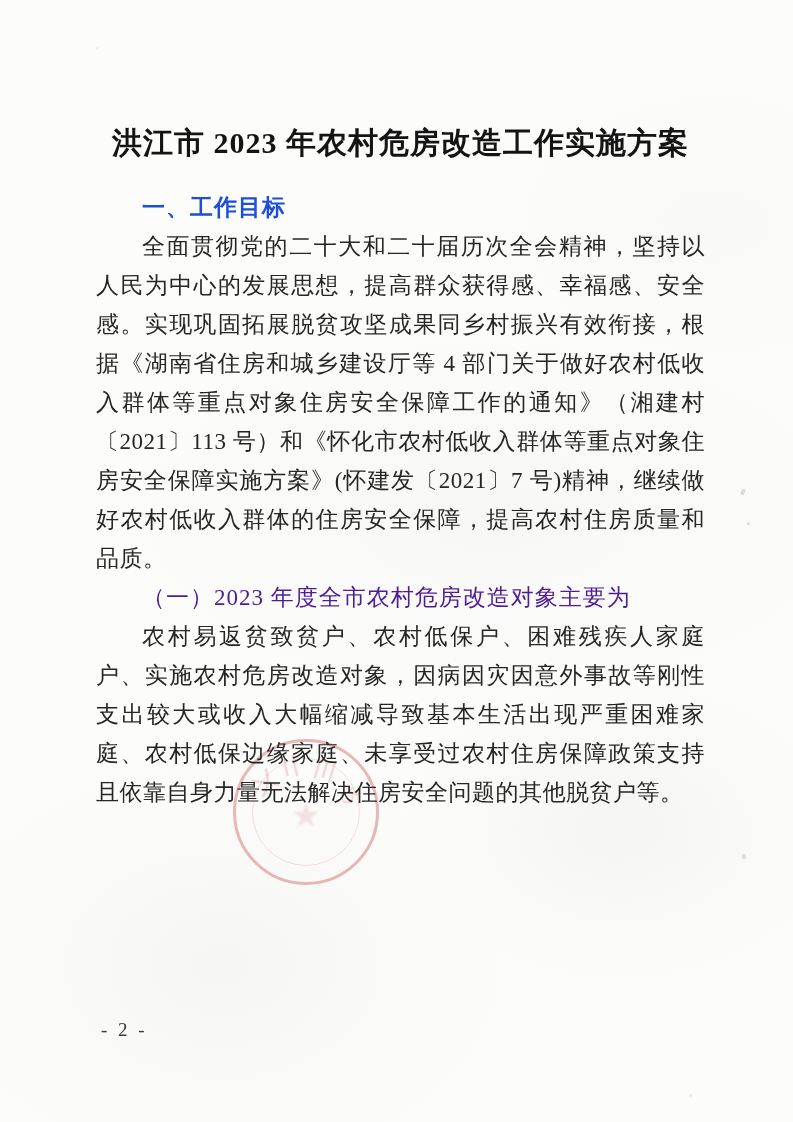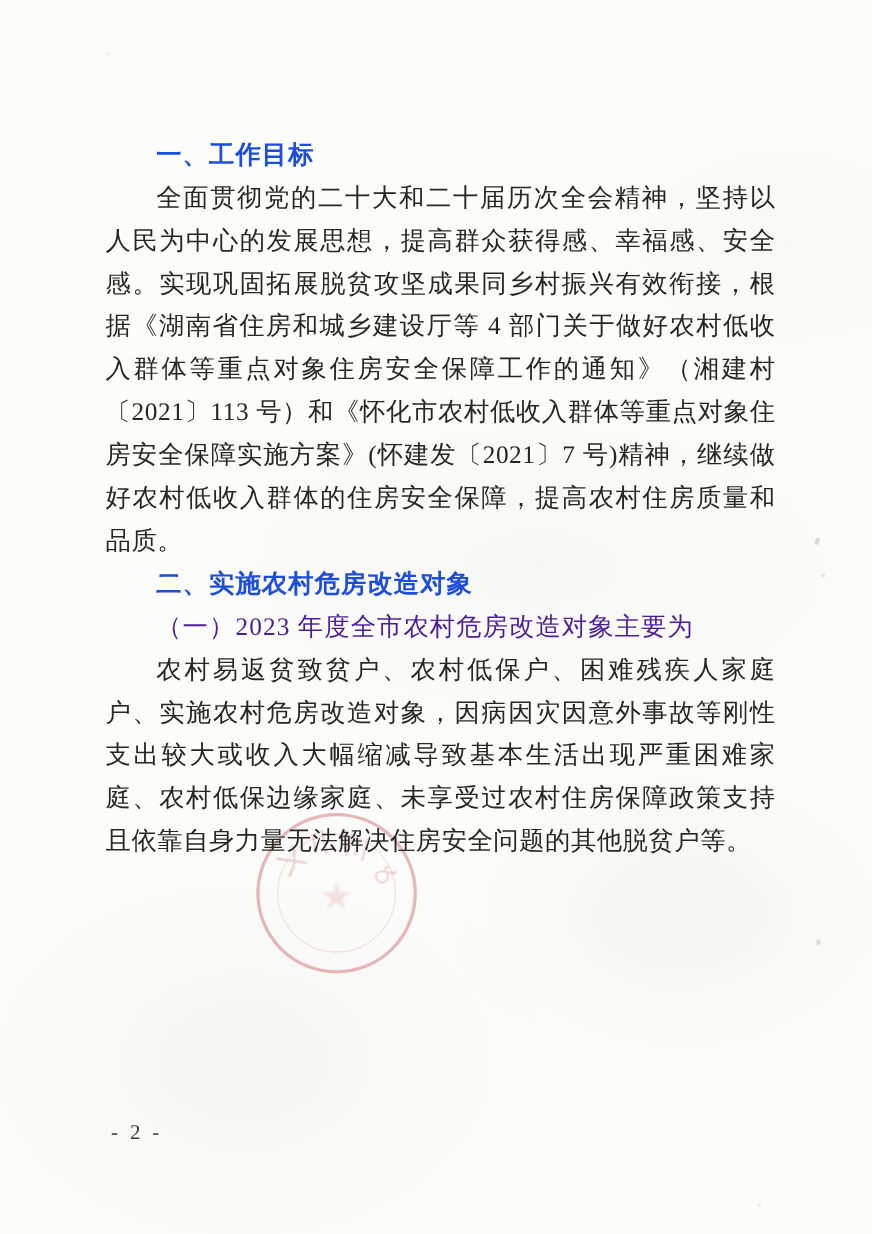--- a/index.html
+++ b/index.html
@@ -135,27 +135,27 @@
   <span class="star">★</span>
 </div>
 
 <div class="speckle sp1"></div>
 <div class="speckle sp2"></div>
 <div class="speckle sp3"></div>
 <div class="speckle sp4"></div>
 <div class="speckle sp5"></div>
 
 <div class="doc-content">
+  <div class="doc-title">洪江市 2023 年农村危房改造工作实施方案</div>
 
 
   <div class="heading-hei">一、工作目标</div>
 
   <div class="para">全面贯彻党的二十大和二十届历次全会精神，坚持以人民为中心的发展思想，提高群众获得感、幸福感、安全感。实现巩固拓展脱贫攻坚成果同乡村振兴有效衔接，根据《湖南省住房和城乡建设厅等 4 部门关于做好农村低收入群体等重点对象住房安全保障工作的通知》（湘建村〔2021〕113 号）和《怀化市农村低收入群体等重点对象住房安全保障实施方案》(怀建发〔2021〕7 号)精神，继续做好农村低收入群体的住房安全保障，提高农村住房质量和品质。</div>
 
-  <div class="heading-hei">二、实施农村危房改造对象</div>
 
   <div class="heading-kai">（一）2023 年度全市农村危房改造对象主要为</div>
 
   <div class="para">农村易返贫致贫户、农村低保户、困难残疾人家庭户、实施农村危房改造对象，因病因灾因意外事故等刚性支出较大或收入大幅缩减导致基本生活出现严重困难家庭、农村低保边缘家庭、未享受过农村住房保障政策支持且依靠自身力量无法解决住房安全问题的其他脱贫户等。</div>
 
 </div>
 
 <div class="page-number">- 2 -</div>
 
 </body></html>

